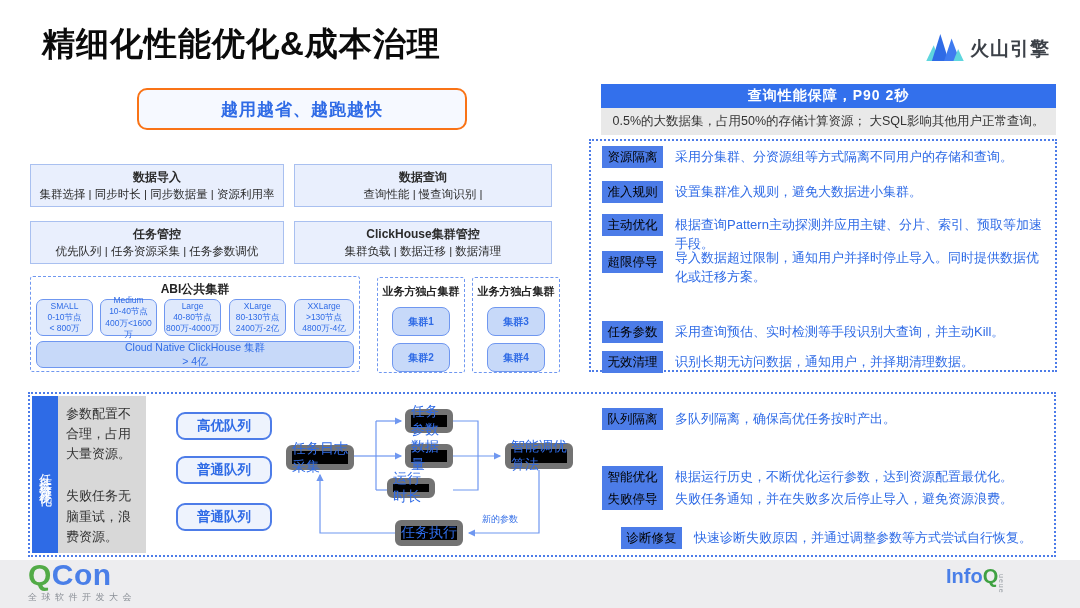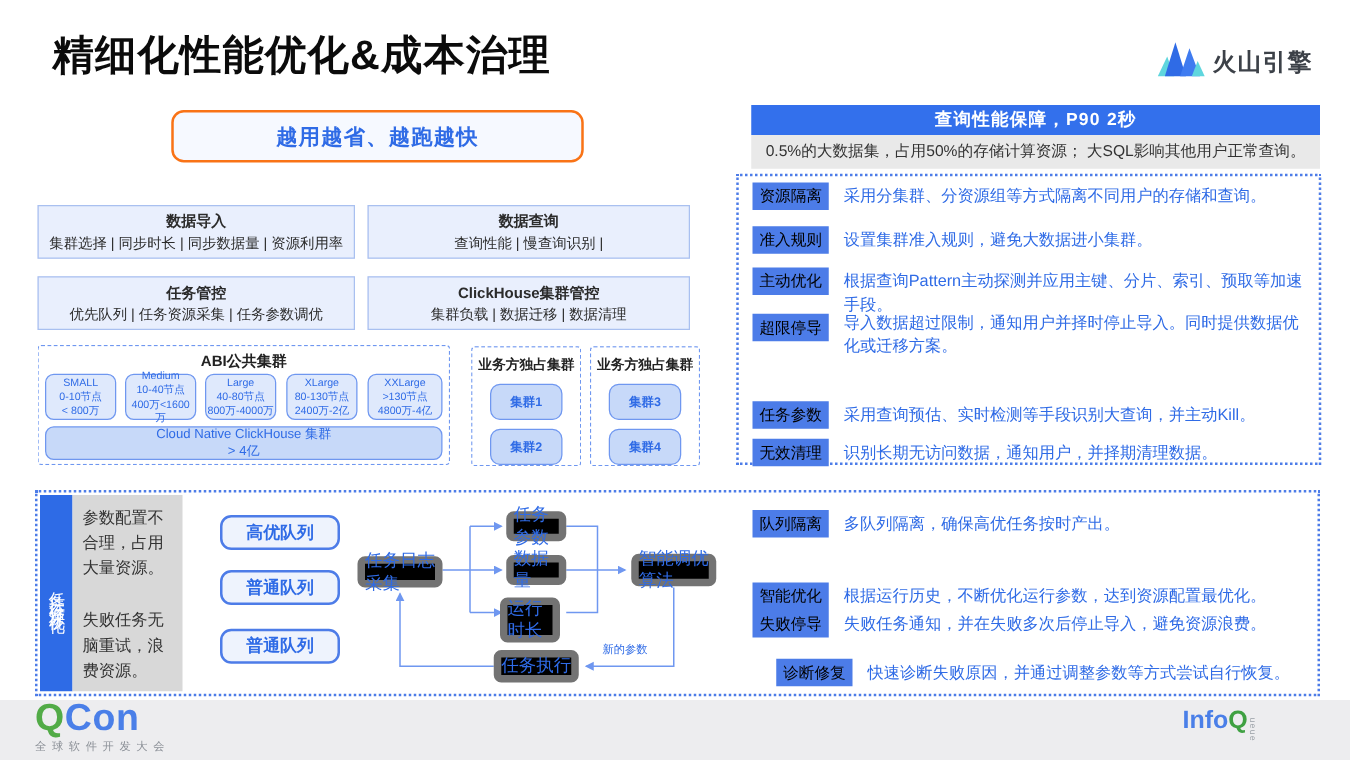--- a/index.html
+++ b/index.html
@@ -193,21 +193,21 @@
       <path d="M183,21 H208 V90 H183"></path>
       <path d="M183,56 H230" marker-end="url(#arr)"></path>
       <path d="M269,70 V133 H199" marker-end="url(#arr)"></path>
       <path d="M125,133 H50 V75" marker-end="url(#arr)"></path>
     </g>
   </svg>
 
   <div class="flow-box" style="left:286px; top:445px; width:68px; height:25px;">任务日志采集</div>
   <div class="flow-box" style="left:405px; top:409px; width:48px; height:24px;">任务参数</div>
   <div class="flow-box" style="left:405px; top:444px; width:48px; height:24px;">数据量</div>
-  <div class="flow-box" style="left:400px; top:478px; width:48px; height:36px;">运行时长</div>
+  <div class="flow-box" style="left:387px; top:478px; width:48px; height:20px;">运行时长</div>
   <div class="flow-box" style="left:505px; top:443px; width:68px; height:26px;">智能调优算法</div>
   <div class="flow-box" style="left:395px; top:520px; width:68px; height:26px;">任务执行</div>
   <div class="flow-note">新的参数</div>
 
   <div class="m-row" style="top:408px;">
     <div class="m-lab">队列隔离</div>
     <div class="m-desc">多队列隔离，确保高优任务按时产出。</div>
   </div>
   <div class="m-row" style="top:466px;">
     <div class="m-lab">智能优化</div>

